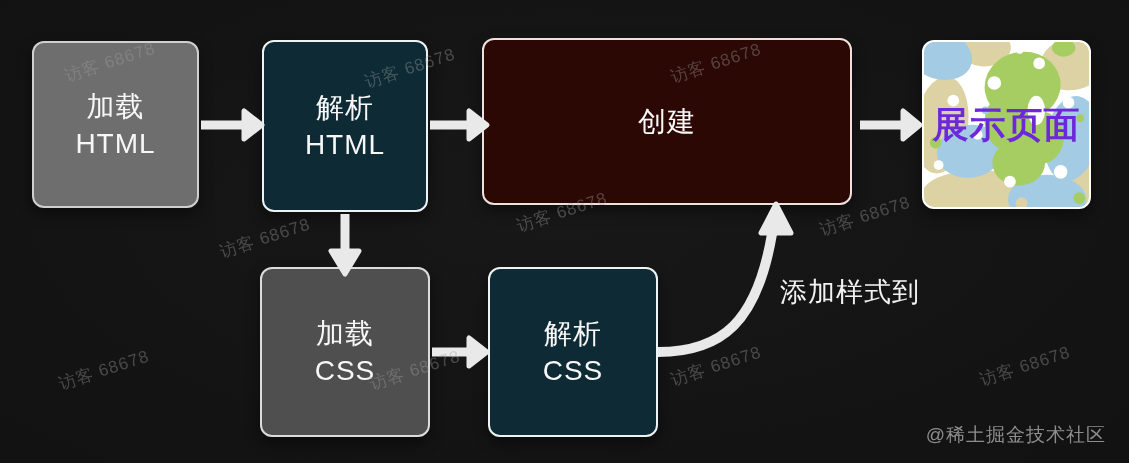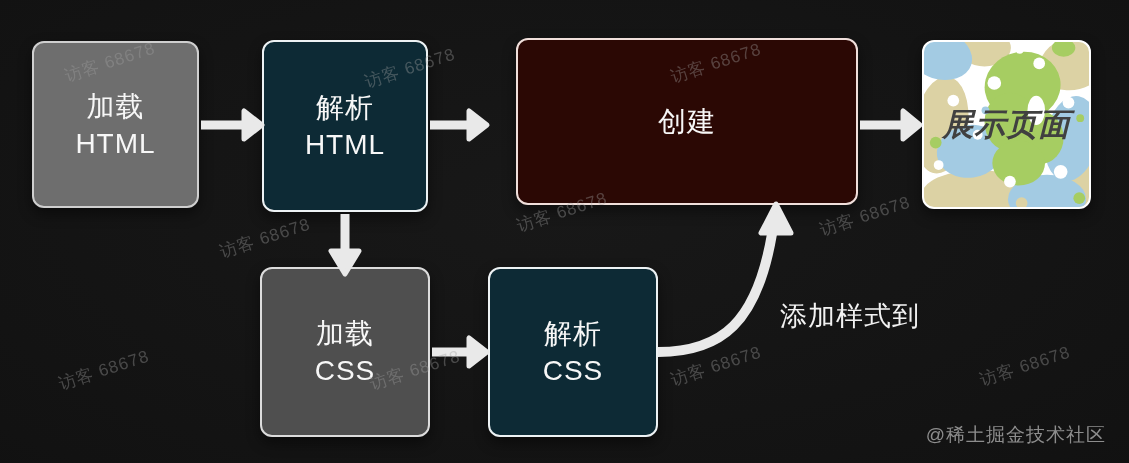--- a/index.html
+++ b/index.html
@@ -9,32 +9,32 @@
     font-family:"Liberation Sans", sans-serif;
   }
   .node{
     position:absolute;box-sizing:border-box;border-radius:12px;
     display:flex;flex-direction:column;align-items:center;justify-content:center;
     font-size:28px;line-height:37px;color:#f7f7f7;text-align:center;z-index:2;
     letter-spacing:1px;box-shadow:0 6px 14px rgba(0,0,0,0.45);
   }
   #n-load-html{left:32px;top:41px;width:167px;height:167px;background:#6e6e6e;border:2px solid #cfcfcf;}
   #n-parse-html{left:262px;top:40px;width:166px;height:172px;background:#0d2a35;border:2px solid #edf2f4;}
-  #n-create-dom{left:516px;top:38px;width:342px;height:167px;background:#2b0804;border:2px solid #f0dfdb;}
+  #n-create-dom{left:482px;top:38px;width:370px;height:167px;background:#2b0804;border:2px solid #f0dfdb;}
   #n-display-page{left:922px;top:40px;width:169px;height:169px;background:#ffffff;border:2px solid #ffffff;overflow:hidden;padding:0;}
   #n-load-css{left:260px;top:267px;width:170px;height:170px;background:#4f4f4f;border:2px solid #dcdcdc;}
   #n-parse-css{left:488px;top:267px;width:170px;height:170px;background:#0d2a35;border:2px solid #edf2f4;}
   .pattern-svg{position:absolute;left:0;top:0;width:100%;height:100%;}
   .display-label{
-    position:relative;z-index:2;color:#404040;font-weight:bold;font-size:31px;letter-spacing:1px;font-style:italic;
+    position:relative;z-index:2;color:#6d28d9;font-weight:bold;font-size:36px;letter-spacing:1px;
   }
   .arrow-layer{position:absolute;left:0;top:0;width:1129px;height:463px;z-index:4;pointer-events:none;}
   .edge-label{
     position:absolute;left:780px;top:276px;z-index:3;color:#f2f2f2;
-    font-size:27px;line-height:32px;letter-spacing:1px;white-space:nowrap;margin-top:24px;
+    font-size:27px;line-height:32px;letter-spacing:1px;white-space:nowrap;
   }
   .wm{
     position:absolute;z-index:5;font-size:17px;letter-spacing:1px;white-space:nowrap;
     color:rgba(160,160,160,0.38);transform:translate(-50%,-50%) rotate(-18deg);
     pointer-events:none;
   }
   .credit{
     position:absolute;right:23px;top:422px;z-index:5;font-size:19px;color:#8d8d8d;letter-spacing:1px;
   }
 </style>

